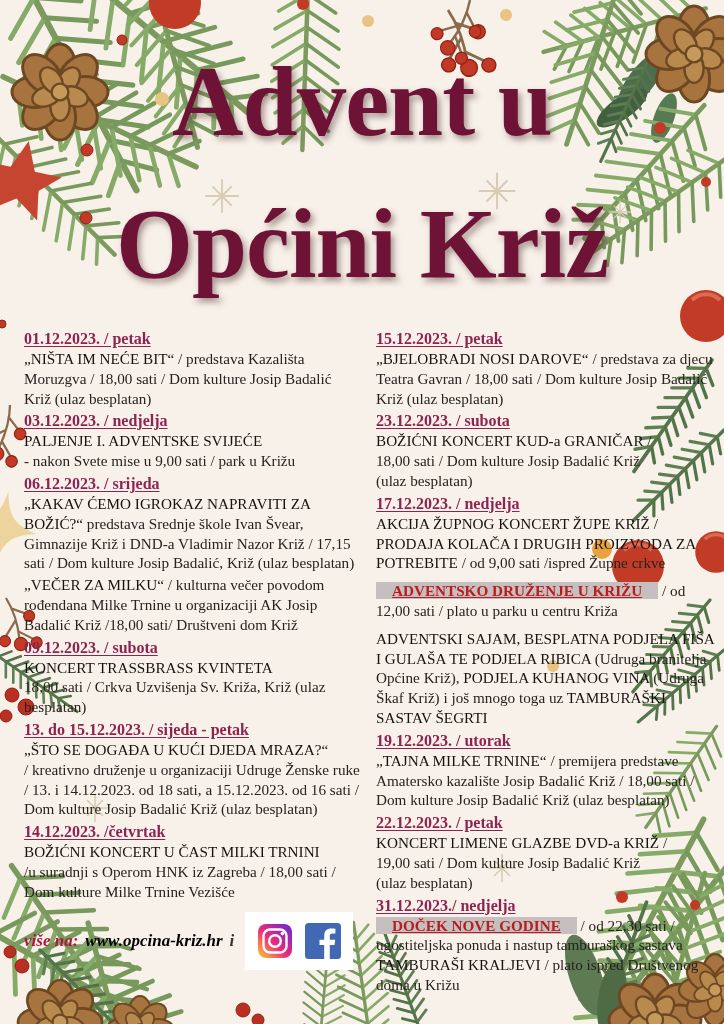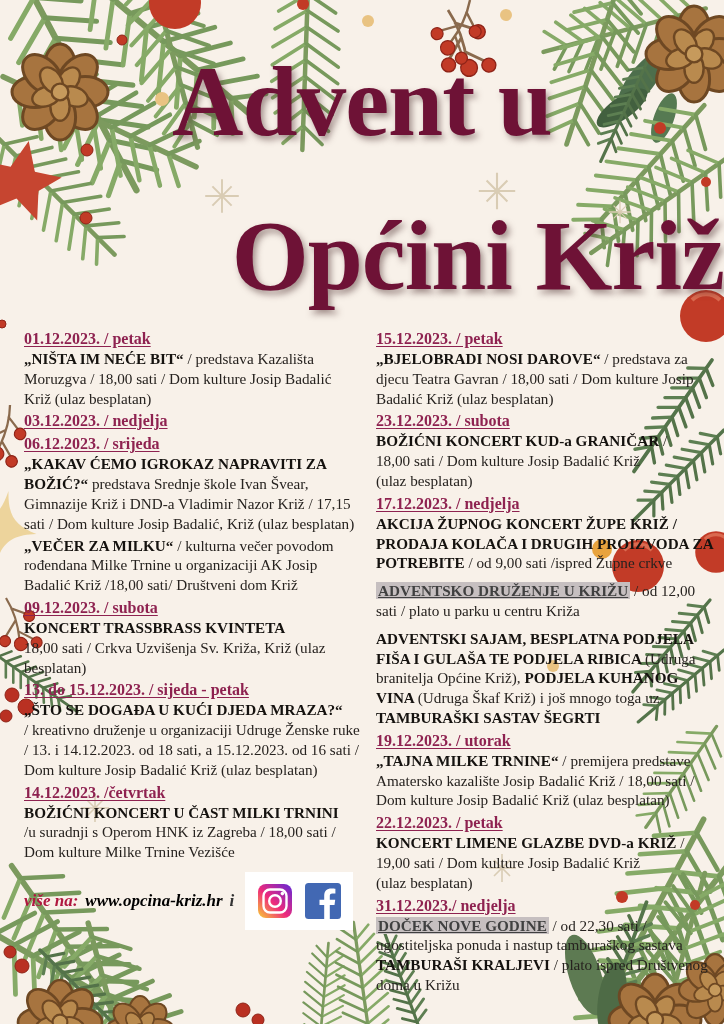--- a/index.html
+++ b/index.html
@@ -3,29 +3,29 @@
 <meta charset="utf-8">
 <style>
   html,body{margin:0;padding:0;}
   body{width:724px;height:1024px;overflow:hidden;background:#f8f1e9;font-family:"Liberation Serif",serif;}
   .poster{position:relative;width:724px;height:1024px;}
   svg.decor{position:absolute;left:0;top:0;pointer-events:none;}
   .title-line{position:absolute;left:0;width:724px;text-align:center;font-weight:700;color:#6e1236;
     font-size:99px;letter-spacing:-1px;line-height:1.05;
     text-shadow:3px 4px 6px rgba(80,50,50,.5);font-family:"Liberation Serif",serif;z-index:3;}
   .t1{top:50px;}
-  .t2{top:204px;text-align:right;}
+  .t2{top:192px;}
   .columns{position:absolute;top:328px;left:24px;width:690px;display:flex;gap:14px;z-index:3;}
   .col{width:338px;}
   .event{margin:0 0 2px 0;}
   .event.gap{margin-top:8px;}
   .date{font-size:16px;line-height:21px;font-weight:700;color:#8e2250;text-decoration:underline;text-underline-offset:2px;}
   .body{margin:0;font-size:15.2px;line-height:19.8px;color:#26221f;}
-  .body span.title{font-weight:700;color:#15120f;}
-  .body span.highlight{font-weight:700;color:#404040;background:#c6bfc0;text-decoration:underline;padding:0 2px;}
+  .body span.title{font-weight:400;color:#15120f;}
+  .body span.highlight{font-weight:700;color:#b91c1c;background:#c6bfc0;text-decoration:underline;padding:0 16px;}
   .footer{display:flex;align-items:center;gap:7px;margin-top:10px;font-style:italic;font-weight:700;font-size:17px;}
   .footer .more{color:#b01740;}
   .footer .link{color:#000000;cursor:pointer;}
   .footer .conj{color:#333;}
   .icons{background:#ffffff;display:inline-flex;align-items:center;gap:12px;padding:11px 12px;margin-left:4px;}
   .icons svg{display:block;cursor:pointer;}
 </style>
 </head>
 <body>
 
@@ -185,20 +185,21 @@
   <div class="title-line t2">Općini Križ</div>
 
   <div class="columns">
     <div class="col">
       <div class="event">
           <div class="date">01.12.2023. / petak</div>
           <p class="body"><span class="title">„NIŠTA IM NEĆE BIT“ </span><span class="normal">/ predstava Kazališta Moruzgva / 18,00 sati / Dom kulture Josip Badalić Križ (ulaz besplatan)</span></p>
         </div>
         <div class="event">
           <div class="date">03.12.2023. / nedjelja</div>
+          <p class="body"><span class="title">PALJENJE I. ADVENTSKE  SVIJEĆE</span><br><span class="normal">- nakon Svete mise u 9,00 sati / park u Križu</span></p>
         </div>
         <div class="event">
           <div class="date">06.12.2023. / srijeda</div>
           <p class="body"><span class="title">„KAKAV ĆEMO IGROKAZ NAPRAVITI ZA BOŽIĆ?“ </span><span class="normal">predstava Srednje škole Ivan Švear, Gimnazije Križ i DND-a Vladimir Nazor Križ / 17,15 sati / Dom kulture Josip Badalić, Križ (ulaz besplatan)</span></p>
         </div>
         <div class="event">
           <p class="body"><span class="title">„VEČER ZA MILKU“ </span><span class="normal">/ kulturna večer povodom rođendana Milke Trnine u organizaciji AK Josip Badalić Križ /18,00 sati/ Društveni dom Križ</span></p>
         </div>
         <div class="event">
           <div class="date">09.12.2023. / subota</div>

